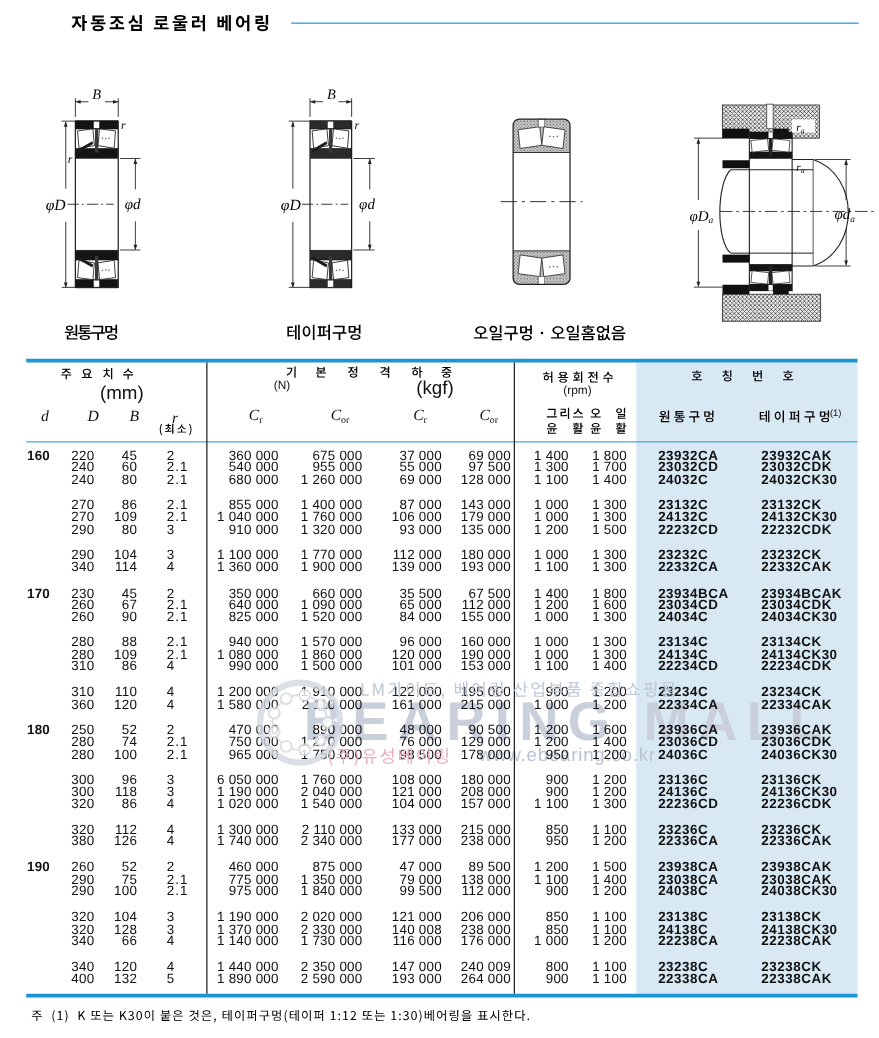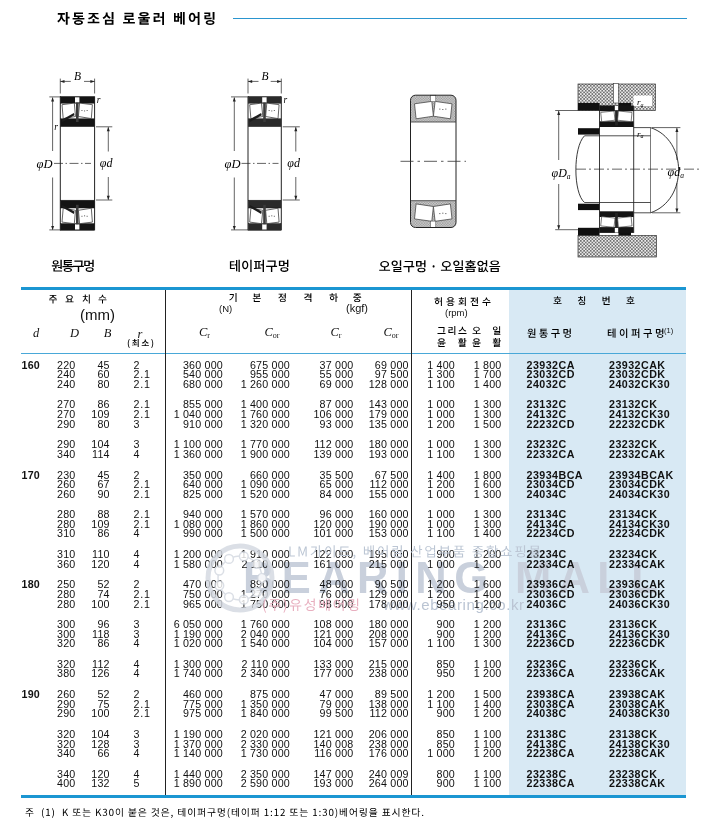--- a/index.html
+++ b/index.html
@@ -40,23 +40,23 @@
 <div class="abs" style="left:21px;top:794.6px;width:665px;height:3px;background:#1b96d2"></div>
 
 <div class="abs" style="left:165px;top:289.6px;width:1.1px;height:505px;background:#222"></div>
 
 <div class="abs" style="left:410.8px;top:289.6px;width:1.1px;height:505px;background:#222"></div>
 
 <div class="hdr" style="left:80px;top:306px;width:27px;text-align:center;font-size:15px">(mm)</div>
 
 <div class="hdr" style="left:219px;top:302.8px;font-size:9.5px">(N)</div>
 
-<div class="hdr" style="left:346px;top:302px;font-size:11px">(kgf)</div>
-
-<div class="hdr" style="left:445px;top:307.3px;width:34px;text-align:left;font-size:9.5px">(rpm)</div>
+<div class="hdr" style="left:333px;top:302px;font-size:15px">(kgf)</div>
+
+<div class="hdr" style="left:445px;top:307.3px;width:34px;text-align:center;font-size:9.5px">(rpm)</div>
 
 <div class="hdr ser" style="left:28px;top:326px;width:16px;text-align:center;font-size:12.5px">d</div>
 
 <div class="hdr ser" style="left:66px;top:326px;width:17px;text-align:center;font-size:12.5px">D</div>
 
 <div class="hdr ser" style="left:99px;top:326px;width:17px;text-align:center;font-size:12.5px">B</div>
 
 <div class="hdr ser" style="left:133px;top:327px;width:14px;text-align:center;font-size:12.5px">r</div>
 
 <div class="hdr ser" style="left:199px;top:325px;font-size:12.5px">C<span style="font-size:8px;font-style:normal;vertical-align:-2px">r</span></div>

